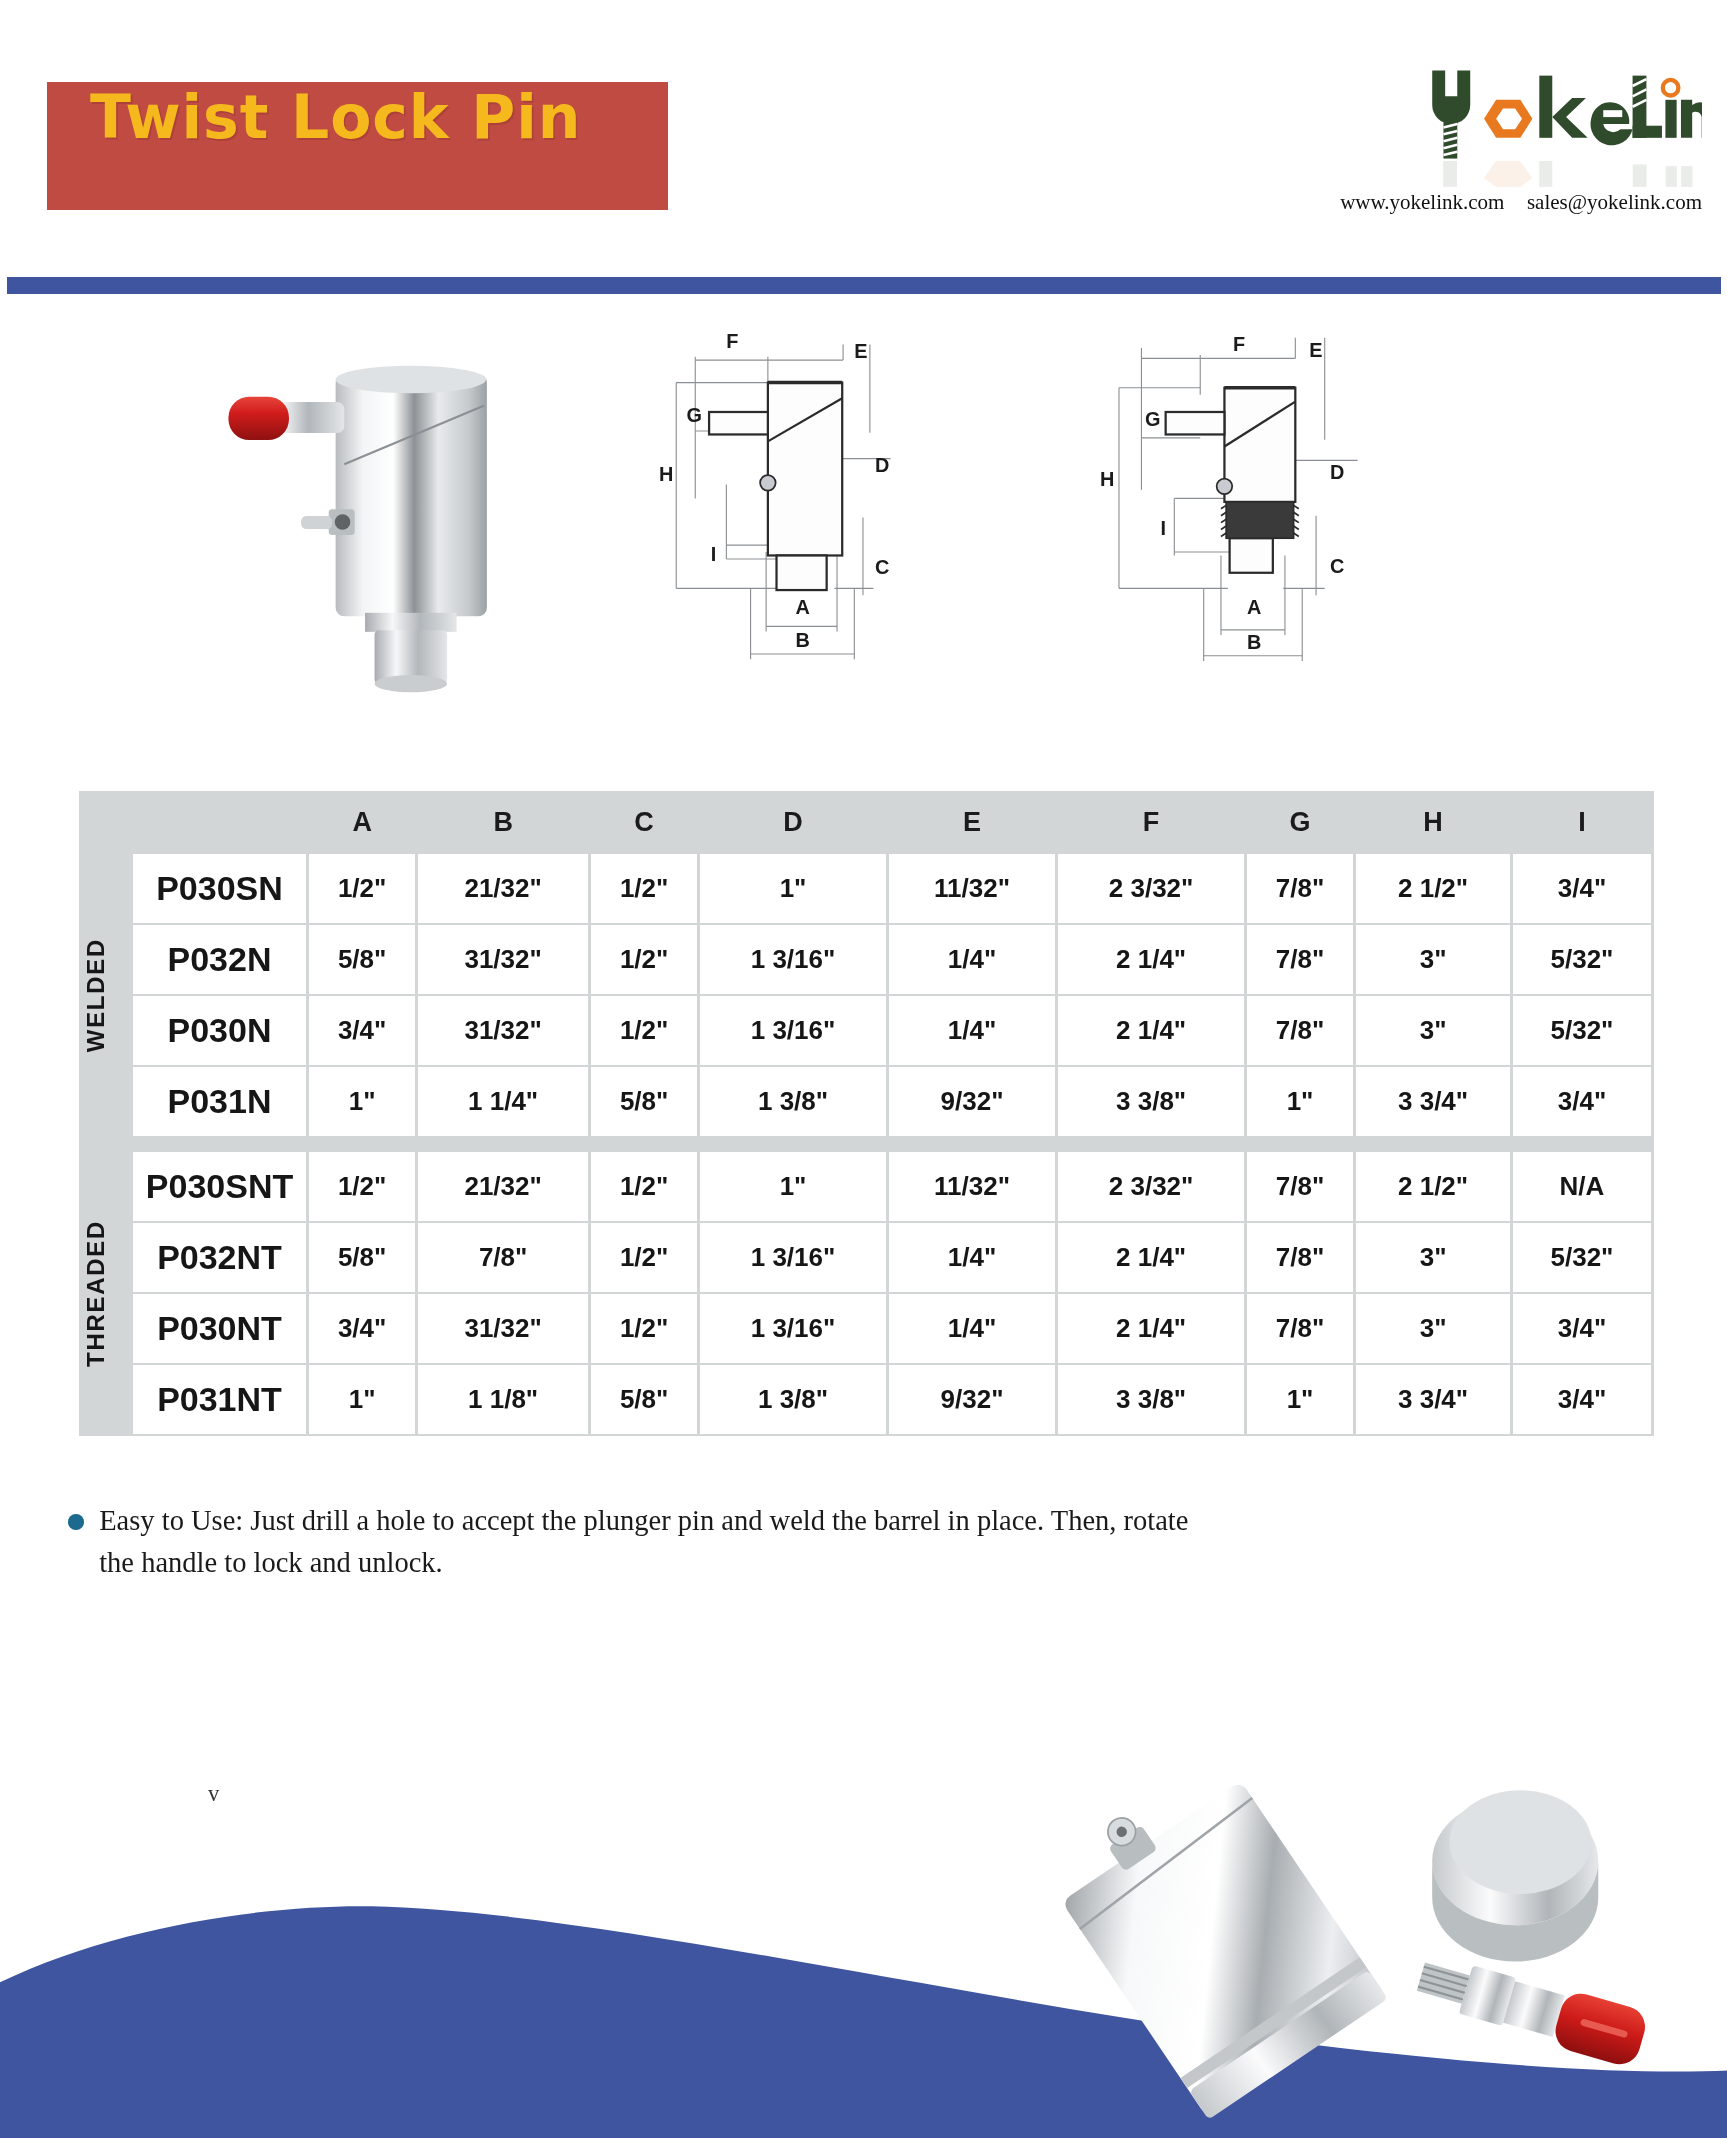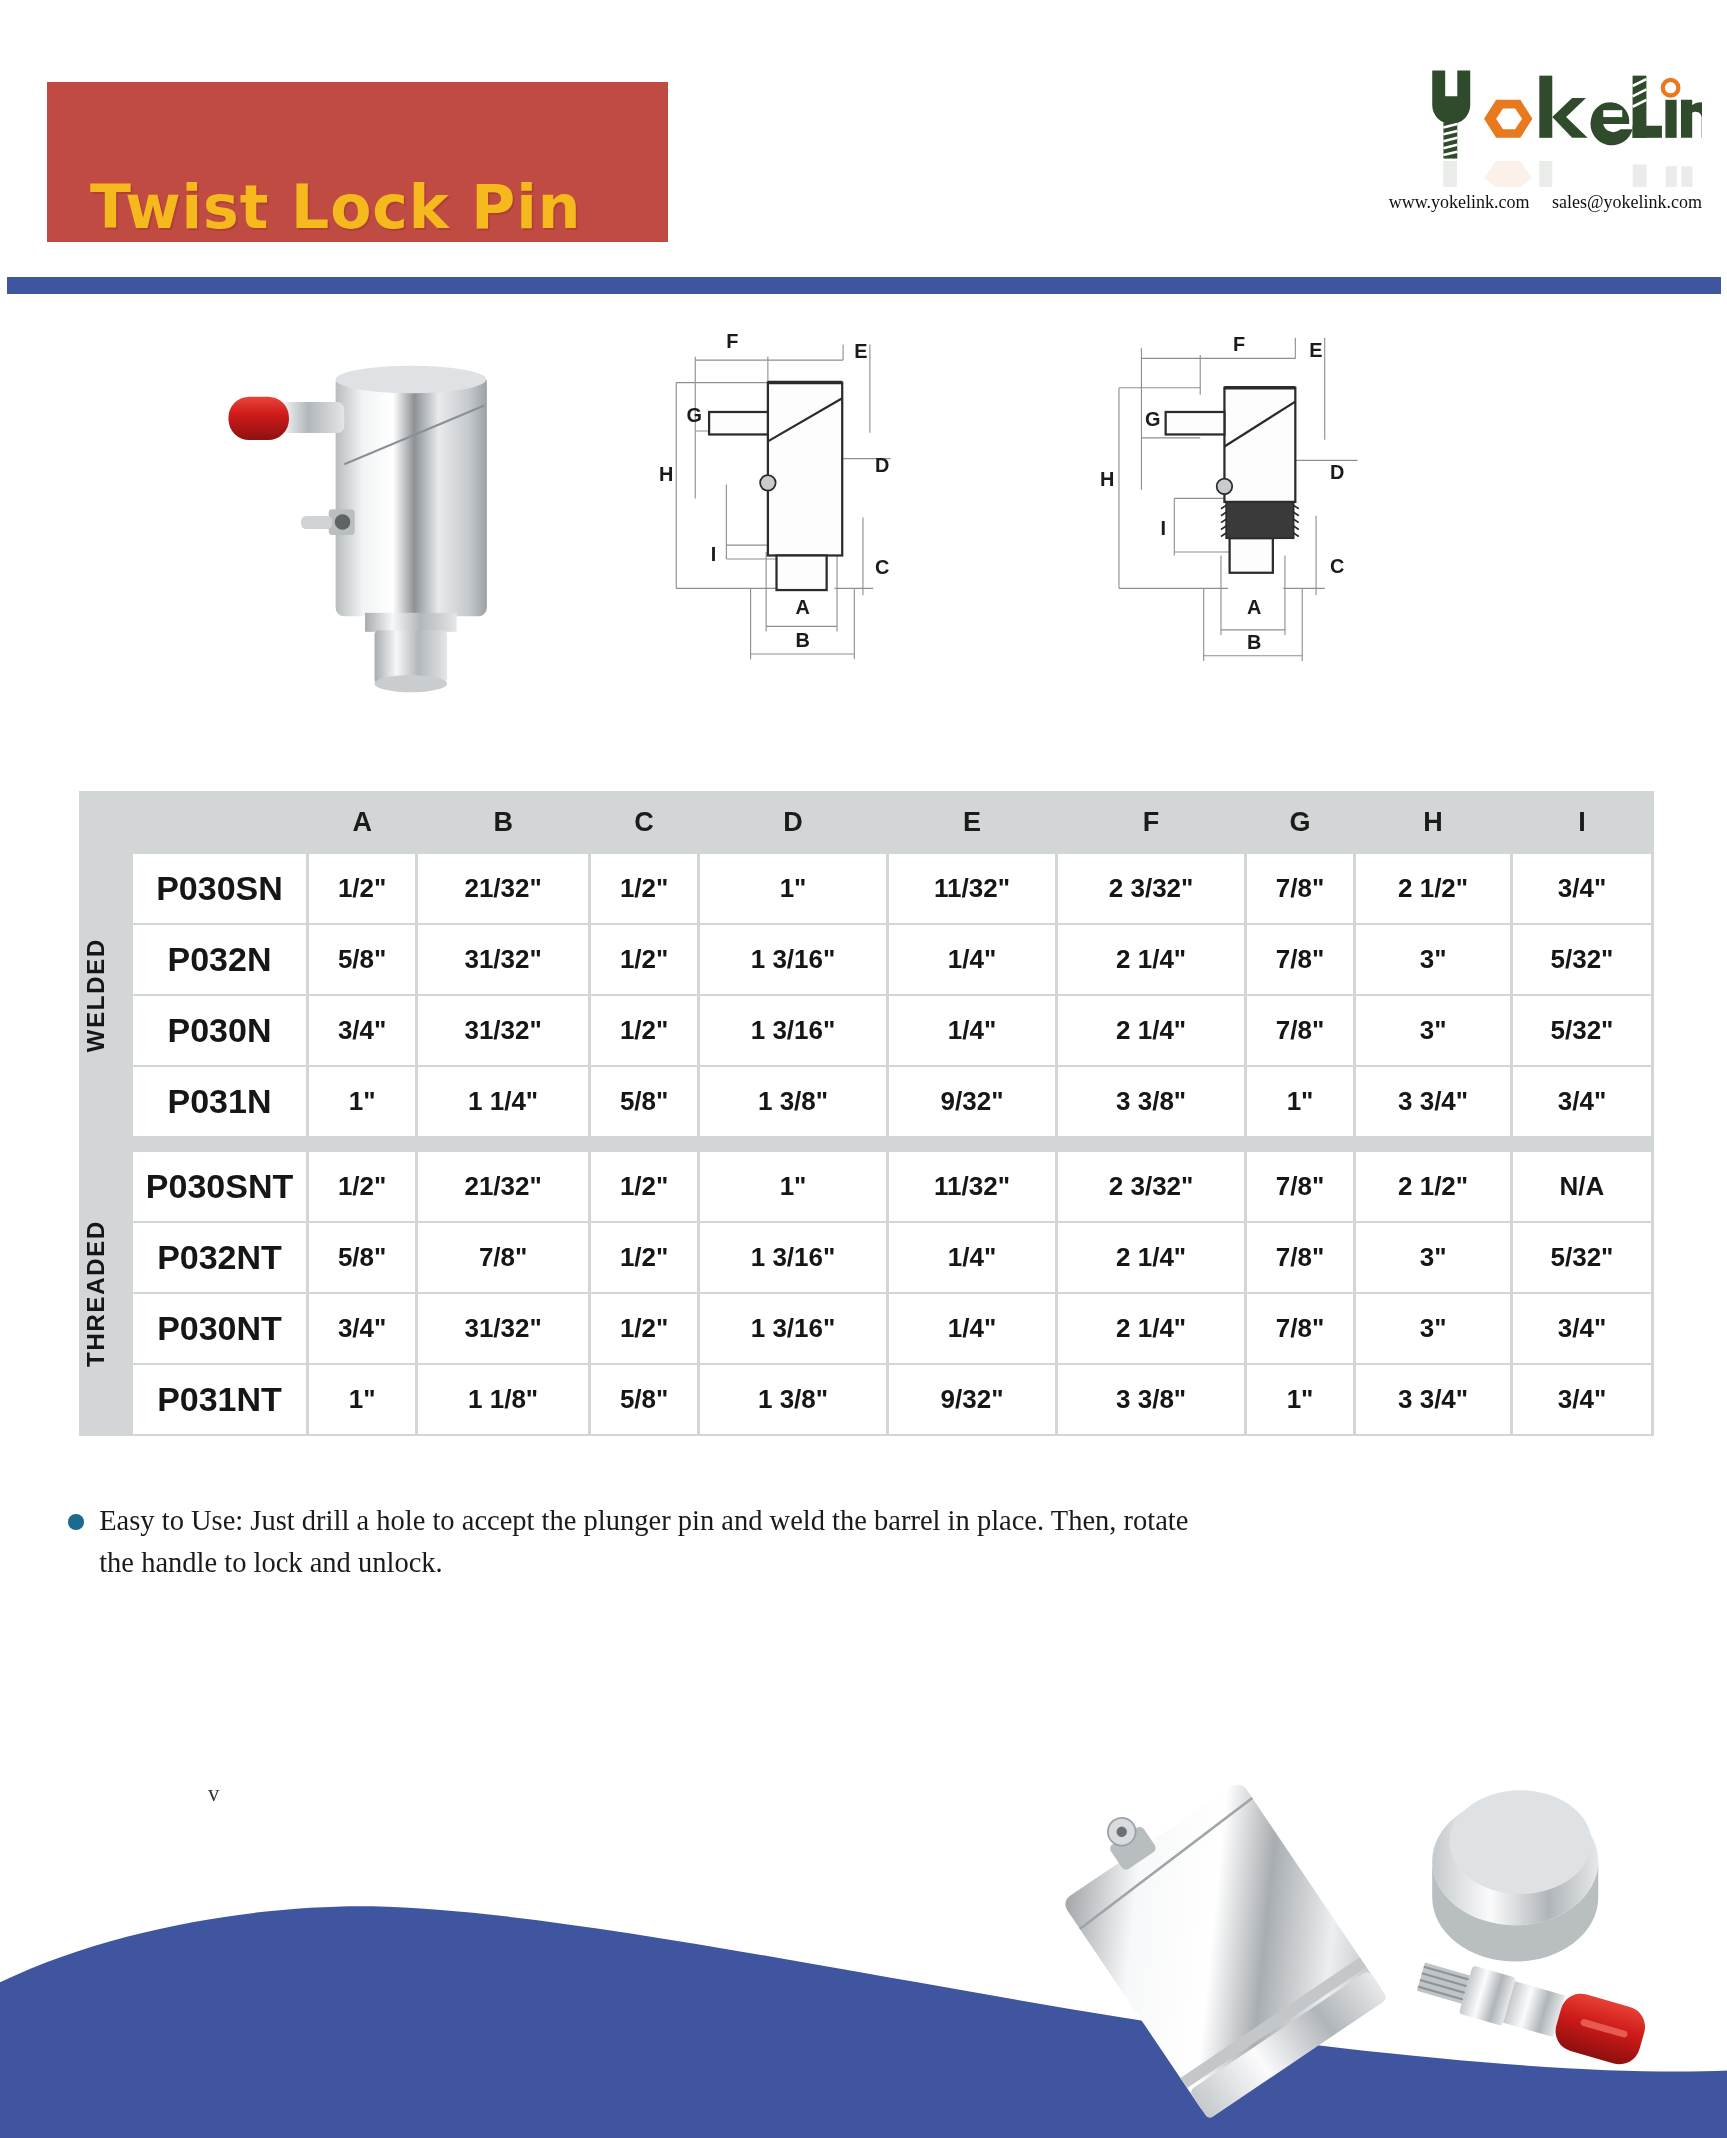--- a/index.html
+++ b/index.html
@@ -1,32 +1,32 @@
 <!DOCTYPE html>
 <html style="font-size:14px"><head>
 <meta charset="utf-8">
 <style>
   html,body{margin:0;padding:0;background:#fff;}
   body{width:1728px;height:2138px;position:relative;overflow:hidden;
        font-family:"Liberation Sans",sans-serif;}
 
   
-  #title-banner{position:absolute;left:47px;top:82px;width:621px;height:160px;
-      background:#bf4b42;display:flex;align-items:flex-end;}
+  #title-banner{position:absolute;left:47px;top:82px;width:621px;height:128px;
+      background:#bf4b42;display:flex;align-items:flex-start;}
   #title-text{color:#f5b91e;font-size:60px;font-weight:bold;letter-spacing:0.9px;
       margin-left:43px;font-family:"DejaVu Sans",sans-serif;
       text-shadow:1.7px 1.7px 0 rgba(140,50,40,.35);}
 
   #logo-wrap{position:absolute;right:26px;top:67px;width:277px;height:95px;}
   #logo-reflect{position:absolute;left:0;top:80px;width:277px;height:40px;
       transform:scaleY(-1);opacity:.20;overflow:hidden;}
 
   #contact-block{position:absolute;right:26px;top:183px;width:830px;
       text-align:right;font-family:"Liberation Serif",serif;color:#111;}
-  .contact-line{font-size:18px;line-height:38px;white-space:pre;}
+  .contact-line{font-size:21px;line-height:38px;white-space:pre;}
   .contact-gap{display:inline-block;width:22.5px;}
 
   #header-rule{position:absolute;left:7px;top:277px;width:1714px;height:17.3px;
       background:#3f55a0;}
 
   
   #figures{position:absolute;left:0;top:329px;width:1728px;height:432px;}
 
   
   #spec-table{position:absolute;left:79px;top:791px;width:1575px;

